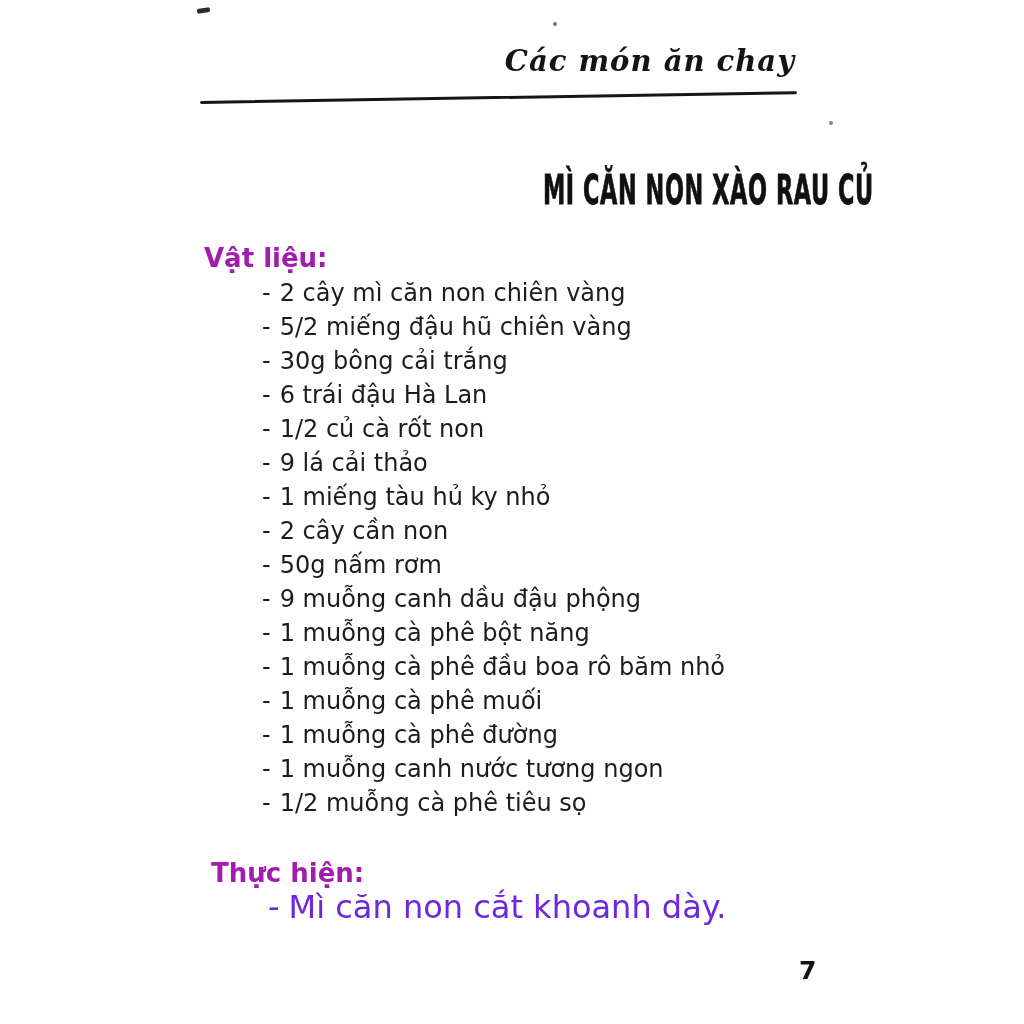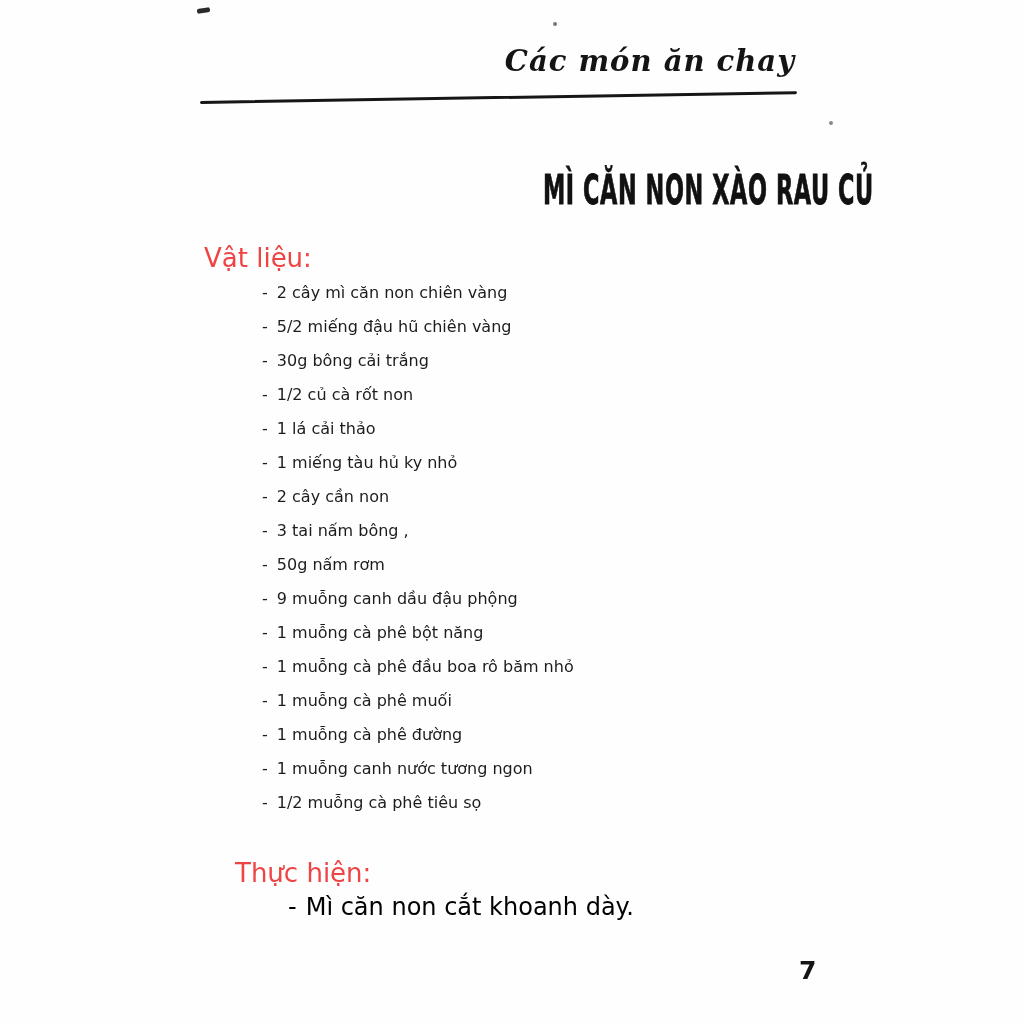--- a/index.html
+++ b/index.html
@@ -59,57 +59,56 @@
     color: #111111;
     transform: scaleX(0.56);
     transform-origin: center;
     -webkit-text-stroke: 0.8px #111;
   }
 
   
   .sec-heading {
     position: absolute;
     font-size: 26px;
-    font-weight: normal;
-    color: #ef4444;
+    font-weight: bold;
+    color: #a21caf;
     white-space: nowrap;
   }
   .sec-heading.vat-lieu { left: 204px; top: 243px; }
-  .sec-heading.thuc-hien { left: 211px; top: 858px; margin-left: 24px; }
+  .sec-heading.thuc-hien { left: 211px; top: 858px; }
 
   
   .ingredients {
     position: absolute;
     left: 262px;
     top: 276px;
     margin: 0;
     padding: 0;
     list-style: none;
-    font-size: 16px;
+    font-size: 24px;
     line-height: 34px;
     color: #1c1c1c;
   }
   .ingredients li {
     white-space: nowrap;
   }
   .dash {
     display: inline-block;
     margin-right: 9px;
   }
 
   
   .step-line {
     position: absolute;
     left: 268px;
     top: 890px;
-    font-size: 24px;
+    font-size: 32px;
     line-height: 34px;
-    color: #000000;
+    color: #6d28d9;
     white-space: nowrap;
-    margin-left: 20px;
   }
 
   
   .page-number {
     position: absolute;
     left: 799px;
     top: 956px;
     font-size: 25px;
     font-weight: bold;
     color: #141414;
@@ -132,25 +131,25 @@
   <div class="recipe-title">
     <span class="title-inner">MÌ CĂN NON XÀO RAU CỦ</span>
   </div>
 
   <div class="sec-heading vat-lieu">Vật liệu:</div>
 
   <ul class="ingredients">
     <li><span class="dash">-</span><span>2 cây mì căn non chiên vàng</span></li>
     <li><span class="dash">-</span><span>5/2 miếng đậu hũ chiên vàng</span></li>
     <li><span class="dash">-</span><span>30g bông cải trắng</span></li>
+    <li><span class="dash">-</span><span>6 trái đậu Hà Lan</span></li>
     <li><span class="dash">-</span><span>1/2 củ cà rốt non</span></li>
-    <li><span class="dash">-</span><span>1 lá cải thảo</span></li>
+    <li><span class="dash">-</span><span>9 lá cải thảo</span></li>
     <li><span class="dash">-</span><span>1 miếng tàu hủ ky nhỏ</span></li>
     <li><span class="dash">-</span><span>2 cây cần non</span></li>
-    <li><span class="dash">-</span><span>3 tai nấm bông ,</span></li>
     <li><span class="dash">-</span><span>50g nấm rơm</span></li>
     <li><span class="dash">-</span><span>9 muỗng canh dầu đậu phộng</span></li>
     <li><span class="dash">-</span><span>1 muỗng cà phê bột năng</span></li>
     <li><span class="dash">-</span><span>1 muỗng cà phê đầu boa rô băm nhỏ</span></li>
     <li><span class="dash">-</span><span>1 muỗng cà phê muối</span></li>
     <li><span class="dash">-</span><span>1 muỗng cà phê đường</span></li>
     <li><span class="dash">-</span><span>1 muỗng canh nước tương ngon</span></li>
     <li><span class="dash">-</span><span>1/2 muỗng cà phê tiêu sọ</span></li>
   </ul>
 

